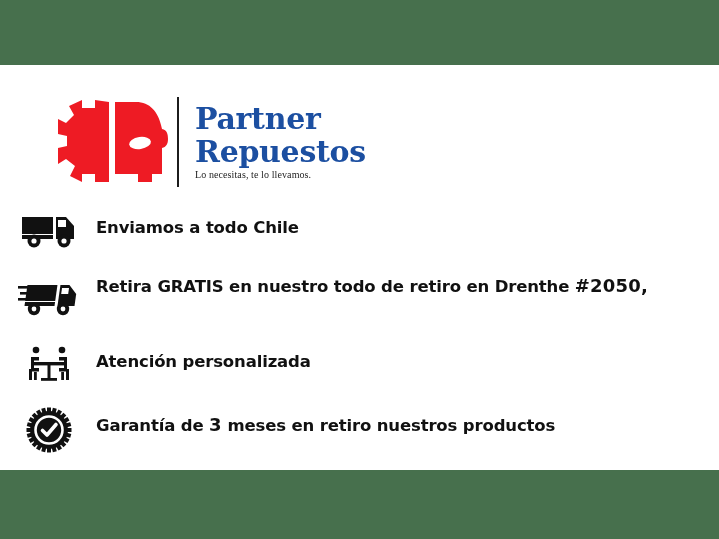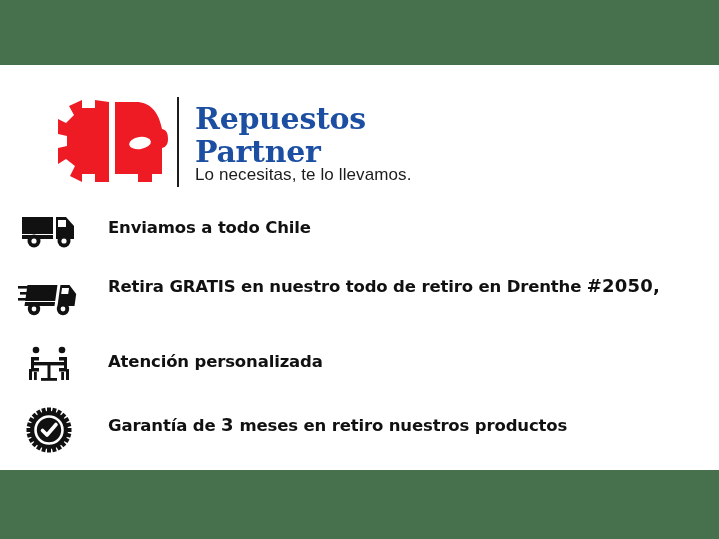--- a/index.html
+++ b/index.html
@@ -61,22 +61,22 @@
     font-family: "DejaVu Serif", "Liberation Serif", serif;
     font-weight: bold;
     font-size: 30px;
     line-height: 33px;
     color: #1c4fa1;
     letter-spacing: -0.3px;
     white-space: nowrap;
   }
   #brand-tagline {
     margin-top: 0;
-    font-family: Liberation Sans, sans-serif;
-    font-size: 17px;
+    font-family: Liberation Serif, serif;
+    font-size: 10px;
     line-height: 14px;
     color: #1c1c1c;
     letter-spacing: 0.1px;
     white-space: nowrap;
   }
 
   
   #features {
     position: absolute;
     left: 0;
@@ -94,21 +94,21 @@
     min-width: 62px;
     height: 46px;
     margin-left: 18px;
     display: flex;
     align-items: center;
     justify-content: center;
     flex: 0 0 auto;
   }
   .feature-icon svg { display: block; }
   .feature-text {
-    margin-left: 28px;
+    margin-left: 16px;
     padding-top: 8px;
     font-family: "DejaVu Sans", "Liberation Sans", sans-serif;
     font-weight: bold;
     font-size: 16.5px;
     line-height: 23px;
     color: #111111;
     letter-spacing: -0.15px;
   }
   .feature-text .small {
     font-size: 18px;
@@ -169,22 +169,22 @@
         L80 78
         L57 78
         Z"></path>
 
       <ellipse cx="82" cy="47" rx="11" ry="6" fill="#ffffff" transform="rotate(-8 82 47)"></ellipse>
     </svg>
 
     <div id="brand-divider"></div>
 
     <div id="brand-text">
+      <div class="brand-line">Partner</div>
       <div class="brand-line">Repuestos</div>
-      <div class="brand-line">Partner</div>
       <div id="brand-tagline">Lo necesitas, te lo llevamos.</div>
     </div>
   </div>
 
   <div id="features">
 
     <div class="feature-row" id="row-shipping">
       <div class="feature-icon">
         <svg width="56" height="34" viewBox="0 0 56 34">
           <rect x="1" y="3" width="31" height="17" fill="#111111"></rect>

